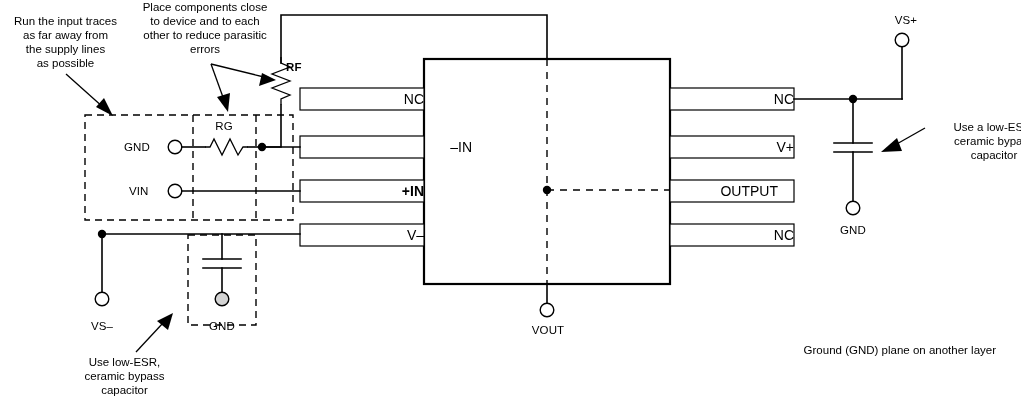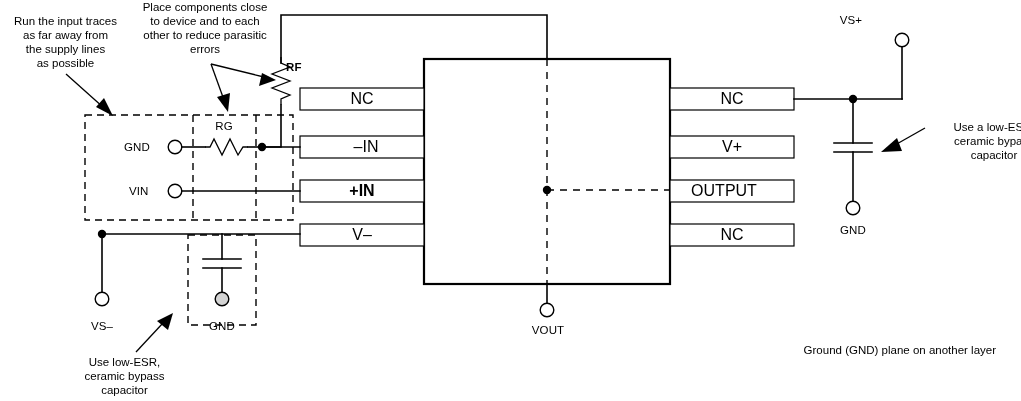--- a/index.html
+++ b/index.html
@@ -15,22 +15,22 @@
   .dashline{stroke:#000;stroke-width:1.4;fill:none;stroke-dasharray:7 5;}
   .dashchip{stroke:#000;stroke-width:1.4;fill:none;stroke-dasharray:7 6;}
   .term{stroke:#000;stroke-width:1.4;fill:#fff;}
   .term-gray{stroke:#000;stroke-width:1.4;fill:#d4d4d4;}
   .dot{fill:#000;}
   .arrowline{stroke:#000;stroke-width:1.3;fill:none;}
   .arrowhead{fill:#000;}
   .lbl{position:absolute;font-size:11.5px;color:#000;white-space:nowrap;
        line-height:13.5px;letter-spacing:0.1px;}
   .lbl.ctr{text-align:center;}
-  .pinlabel{position:absolute;font-size:16px;color:#000;
-            text-align:center;line-height:22px;height:22px;}
+  .pinlabel{position:absolute;font-size:14px;color:#000;
+            text-align:right;line-height:22px;height:22px;}
   .note{position:absolute;font-size:11.5px;color:#000;text-align:center;
         line-height:14px;}
 </style>
 </head>
 <body>
 
 <div id="canvas">
 
   <svg class="layer" viewBox="0 0 1021 401">
 
@@ -106,38 +106,38 @@
     <polygon class="arrowhead" points="276,80 259,86 262,73"></polygon>
 
     <line class="arrowline" x1="925" y1="128" x2="895" y2="145"></line>
     <polygon class="arrowhead" points="881,152 897,138 902,151"></polygon>
 
     <line class="arrowline" x1="136" y1="352" x2="163" y2="323"></line>
     <polygon class="arrowhead" points="173,313 168,330 157,321"></polygon>
   </svg>
 
   <div class="pinlabel" style="left:300px;top:88px;width:124px;">NC</div>
-  <div class="pinlabel" style="left:300px;top:136px;width:132px;">–IN</div>
+  <div class="pinlabel" style="left:300px;top:136px;width:132px;padding-left:40px;">–IN</div>
   <div class="pinlabel" style="left:300px;top:180px;width:124px;font-weight:bold;">+IN</div>
   <div class="pinlabel" style="left:300px;top:224px;width:124px;">V–</div>
 
   <div class="pinlabel" style="left:670px;top:88px;width:124px;">NC</div>
   <div class="pinlabel" style="left:670px;top:136px;width:124px;">V+</div>
   <div class="pinlabel" style="left:670px;top:180px;width:108px;">OUTPUT</div>
   <div class="pinlabel" style="left:670px;top:224px;width:124px;">NC</div>
 
   <div class="lbl" style="left:286px;top:61px;font-weight:bold;">RF</div>
   <div class="lbl ctr" style="left:203px;top:120px;width:42px;">RG</div>
 
   <div class="lbl" style="left:124px;top:141px;">GND</div>
   <div class="lbl" style="left:129px;top:185px;">VIN</div>
   <div class="lbl ctr" style="left:77px;top:320px;width:50px;">VS–</div>
   <div class="lbl ctr" style="left:197px;top:320px;width:50px;">GND</div>
   <div class="lbl ctr" style="left:520px;top:324px;width:56px;">VOUT</div>
-  <div class="lbl ctr" style="left:826px;top:14px;width:50px;">VS+</div>
+  <div class="lbl ctr" style="left:881px;top:14px;width:50px;">VS+</div>
   <div class="lbl ctr" style="left:828px;top:224px;width:50px;">GND</div>
 
   <div class="note" style="left:130px;top:0px;width:150px;">Place components close<br>to device and to each<br>other to reduce parasitic<br>errors</div>
   <div class="note" style="left:3px;top:14px;width:125px;">Run the input traces<br>as far away from<br>the supply lines<br>as possible</div>
   <div class="note" style="left:928px;top:120px;width:92px;margin-left:20px;">Use a low-ESR,<br>ceramic bypass<br>capacitor</div>
   <div class="note" style="left:72px;top:355px;width:105px;">Use low-ESR,<br>ceramic bypass<br>capacitor</div>
   <div class="note" style="left:780px;top:343px;width:216px;text-align:right;">Ground (GND) plane on another layer</div>
 
 </div>
 

